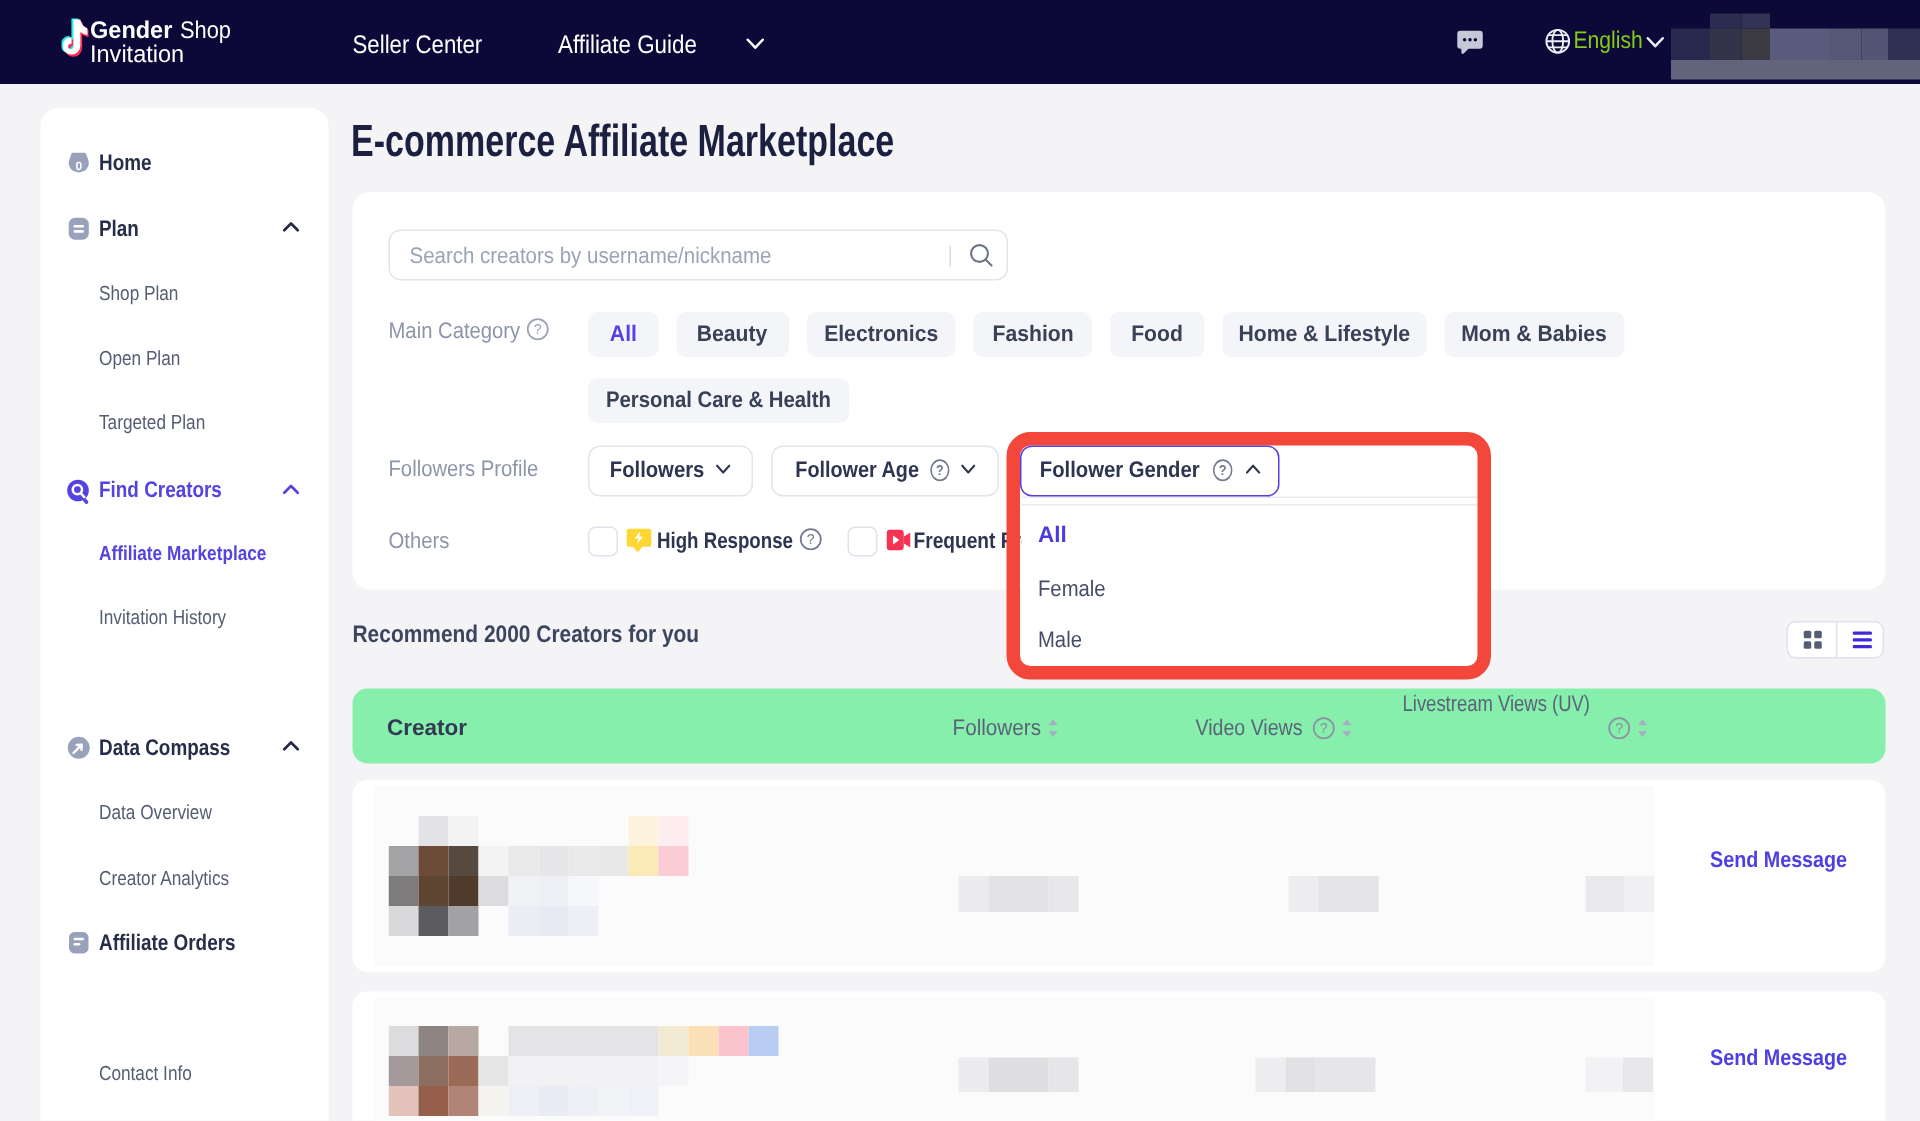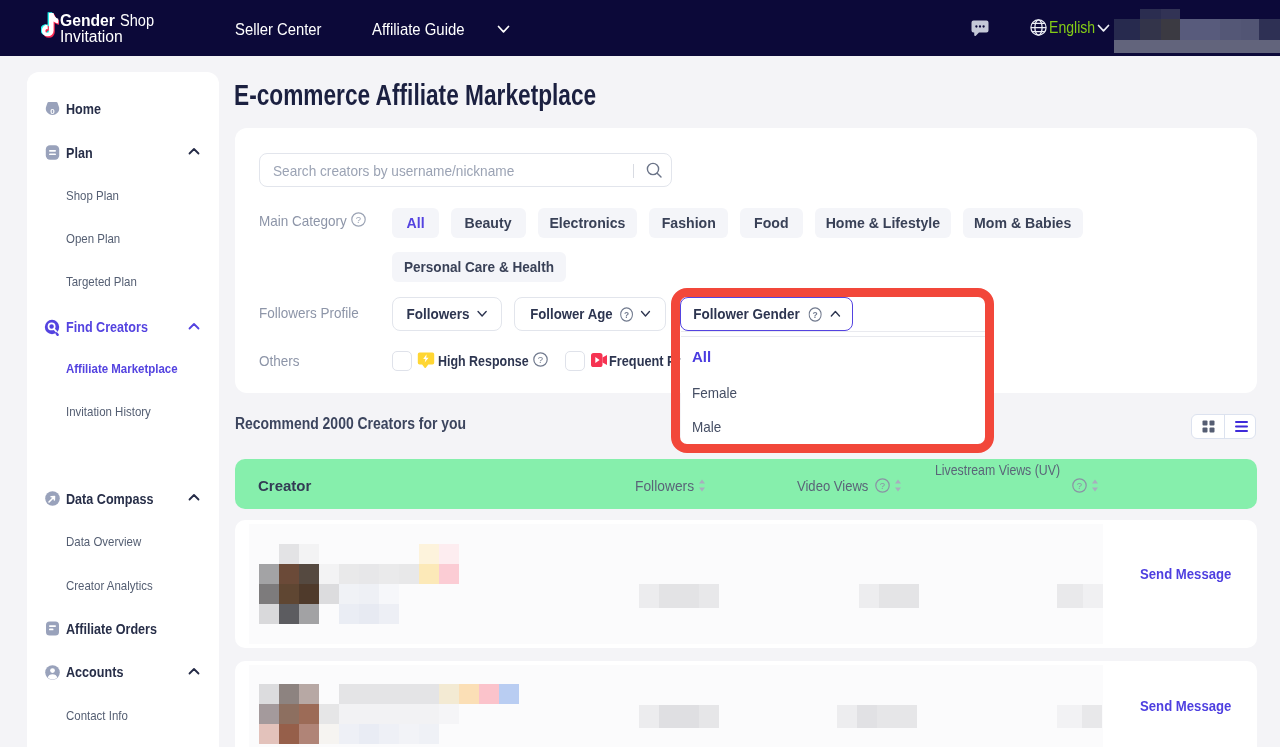--- a/index.html
+++ b/index.html
@@ -150,31 +150,20 @@
   <div class="sitem" style="top:498.6px;">
       <div class="sub">Creator Analytics</div>
     </div>
   <div class="sitem" style="top:541.3px;">
     <svg class="ic" viewBox="0 0 17 17">
         <rect x="2" y="1.4" width="13" height="14.2" rx="3.6" fill="#99a2bb"></rect>
         <rect x="5" y="5.2" width="7" height="1.7" rx="0.85" fill="#fff"></rect>
         <rect x="5" y="8.6" width="4.5" height="1.7" rx="0.85" fill="#fff"></rect>
       </svg>
     <div class="txt">Affiliate Orders</div>
-  </div>
-  <div class="sitem" style="top:584.6px;">
-    <svg class="ic" viewBox="0 0 17 17">
-        <circle cx="8.5" cy="8.5" r="7.3" fill="#99a2bb"></circle>
-        <circle cx="8.5" cy="6.6" r="2.4" fill="#fff"></circle>
-        <path d="M3.6 13.6 a5.2 5.2 0 0 1 9.8 0 a7.3 7.3 0 0 1 -9.8 0 Z" fill="#fff"></path>
-      </svg>
-    <div class="txt">Accounts</div>
-    <svg class="chev" width="12" height="8" viewBox="0 0 12 8">
-        <path d="M1.5 6.5 L6 2 L10.5 6.5" stroke="#252b47" stroke-width="1.8" fill="none" stroke-linecap="round" stroke-linejoin="round"></path>
-      </svg>
   </div>
   <div class="sitem" style="top:628.2px;">
       <div class="sub">Contact Info</div>
     </div>
 </div>
 <div class="h1"><span class="sx" style="transform:scaleX(0.756);">E-commerce Affiliate Marketplace</span></div>
 <div class="fcard">
   <div class="search">
     <div class="ph">Search creators by username/nickname</div>
     <div class="abs" style="left:373px;top:10px;width:1px;height:14px;background:#d8dbe2;"></div>

